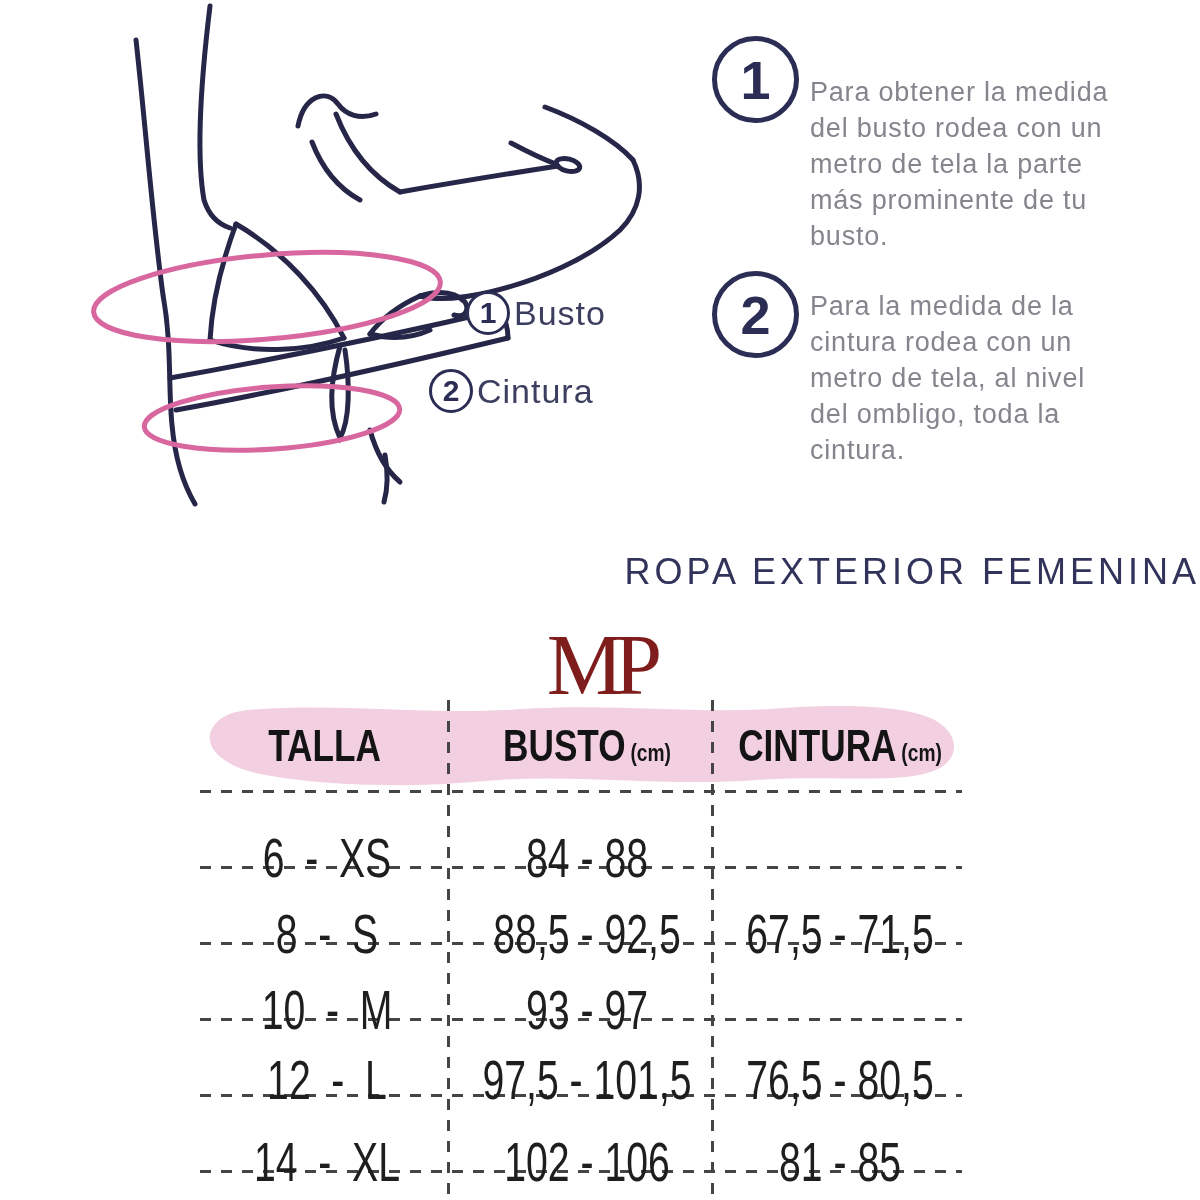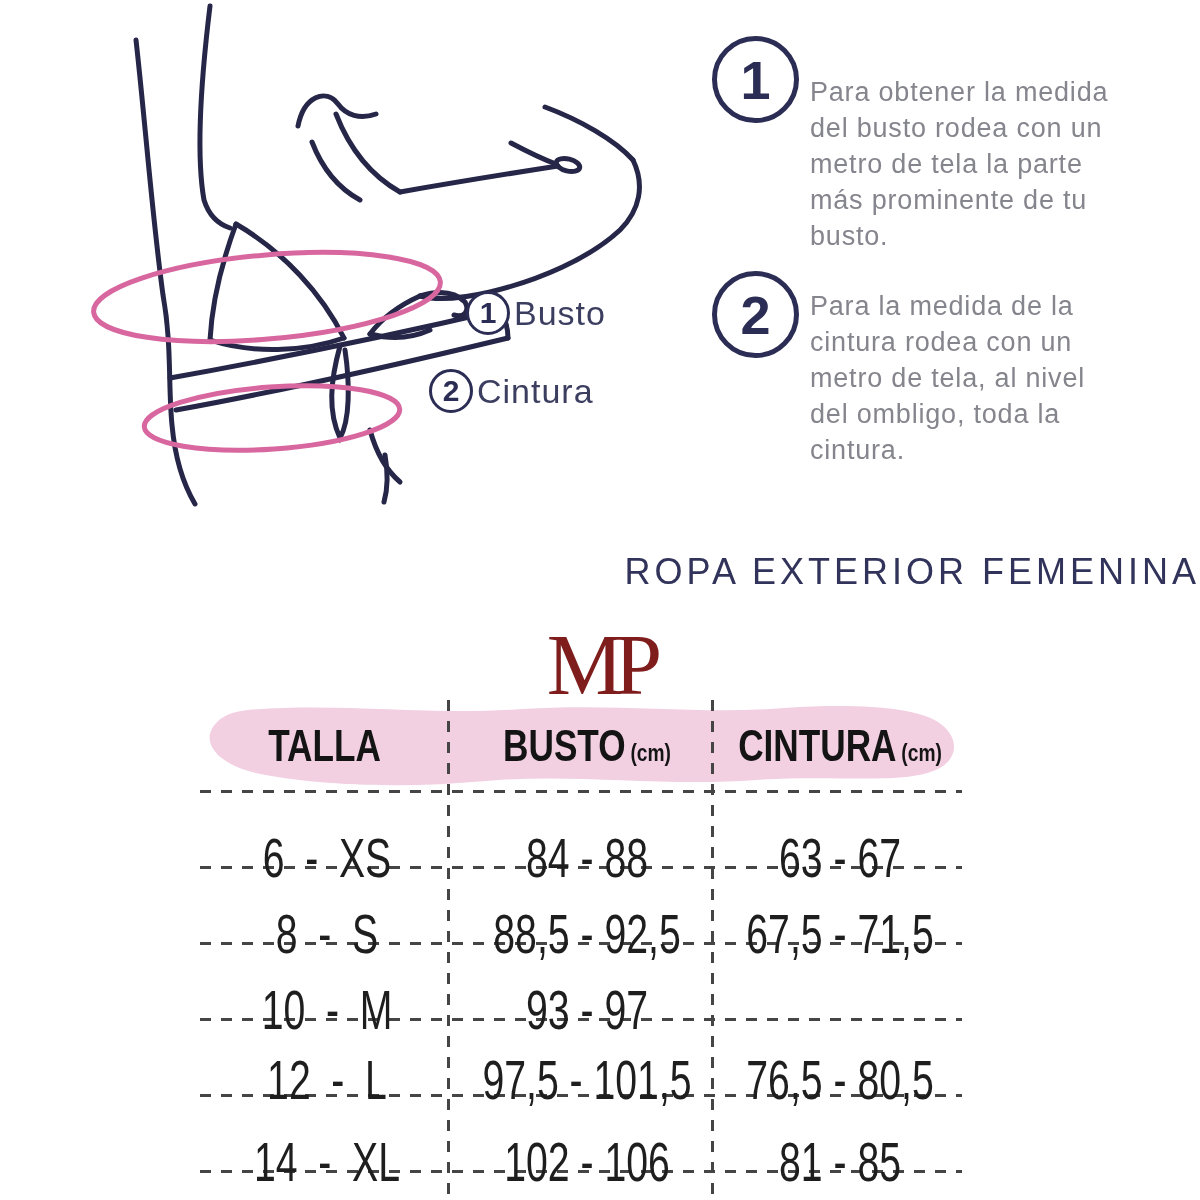--- a/index.html
+++ b/index.html
@@ -186,21 +186,20 @@
   <div class="abs hsep" style="top:90px"></div>
   <div class="abs hsep" style="top:166px"></div>
   <div class="abs hsep" style="top:242px"></div>
   <div class="abs hsep" style="top:318px"></div>
   <div class="abs hsep" style="top:394px"></div>
   <div class="abs hsep" style="top:470px"></div>
 
   <div class="abs trow" style="top:90px">
     <div class="tcell cell-talla col-talla"><span class="squeeze val">6 - XS</span></div>
     <div class="tcell col-busto"><span class="squeeze val">84 - 88</span></div>
-    <div class="tcell col-cintura"><span class="squeeze val">63 - 67</span></div>
   </div>
   <div class="abs trow" style="top:166px">
     <div class="tcell cell-talla col-talla"><span class="squeeze val">8 - S</span></div>
     <div class="tcell col-busto"><span class="squeeze val">88,5 - 92,5</span></div>
     <div class="tcell col-cintura"><span class="squeeze val">67,5 - 71,5</span></div>
   </div>
   <div class="abs trow" style="top:242px">
     <div class="tcell cell-talla col-talla"><span class="squeeze val">10 - M</span></div>
     <div class="tcell col-busto"><span class="squeeze val">93 - 97</span></div>
   </div>

